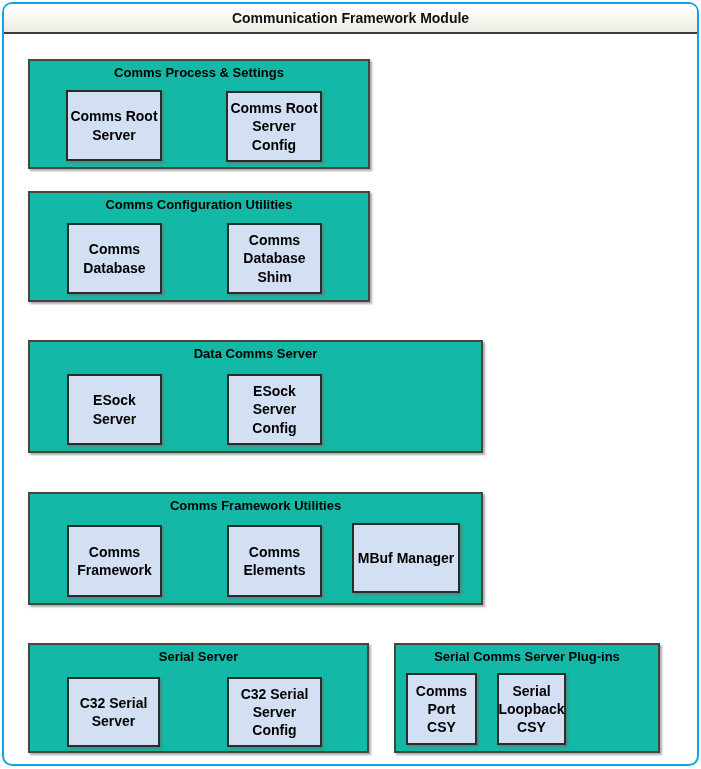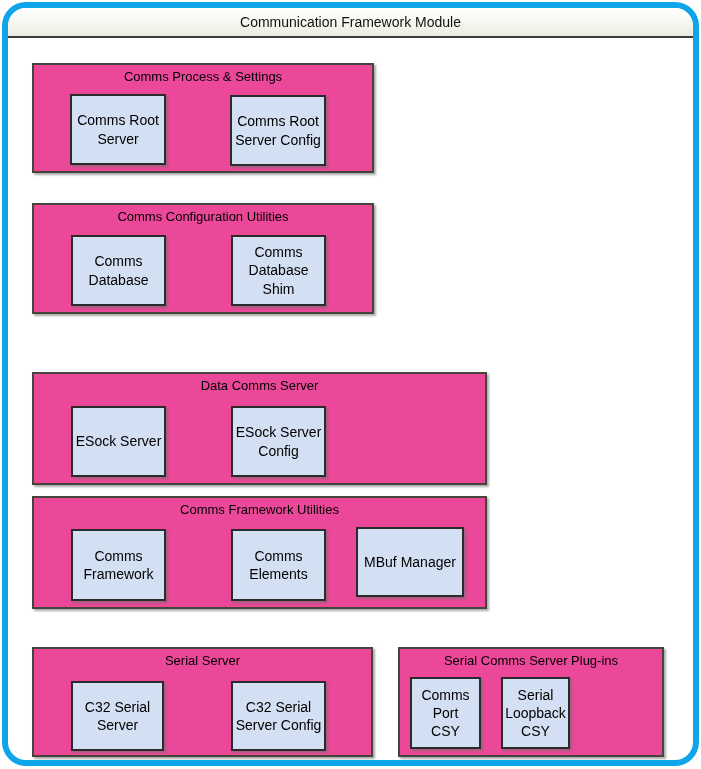--- a/index.html
+++ b/index.html
@@ -11,39 +11,40 @@
     font-family: "Liberation Sans", sans-serif;
     position: relative;
   }
   .frame {
     position: absolute;
     left: 2px;
     top: 2px;
     width: 697px;
     height: 764px;
     box-sizing: border-box;
-    border: 6px solid #0ea5e9;
-    border-radius: 24px;
+    border: 2px solid #0ea5e9;
+    border-radius: 10px;
     background: #ffffff;
     overflow: hidden;
+    font-weight: bold;
   }
   .header {
     height: 28px;
     border-bottom: 2px solid #3c3c3c;
     background: linear-gradient(to bottom, #ffffff 0%, #f8f8f2 45%, #ecebe2 100%);
     display: flex;
     align-items: center;
     justify-content: center;
     font-size: 14px;
     color: #111111;
   }
   .group {
     position: absolute;
     box-sizing: border-box;
-    background: #ec4899;
+    background: #14b8a6;
     border: 2px solid #45453c;
     box-shadow: 2px 2px 2px rgba(125,125,125,0.65);
   }
   .group-title {
     position: absolute;
     top: 4px;
     left: 0;
     right: 0;
     text-align: center;
     font-size: 13px;
@@ -76,29 +77,29 @@
   </div>
 
   <div class="group" style="left:24px; top:55px; width:342px; height:110px;">
     <div class="group-title">Comms Process &amp; Settings</div>
     <div class="cbox" style="left:36px; top:29px; width:96px; height:71px;">Comms Root
 Server</div>
     <div class="cbox" style="left:196px; top:30px; width:96px; height:71px;">Comms Root
 Server Config</div>
   </div>
 
-  <div class="group" style="left:24px; top:187px; width:342px; height:111px;margin-top:8px;">
+  <div class="group" style="left:24px; top:187px; width:342px; height:111px;">
     <div class="group-title">Comms Configuration Utilities</div>
     <div class="cbox" style="left:37px; top:30px; width:95px; height:71px;">Comms
 Database</div>
     <div class="cbox" style="left:197px; top:30px; width:95px; height:71px;">Comms
 Database Shim</div>
   </div>
 
-  <div class="group" style="left:24px; top:336px; width:455px; height:113px;margin-top:28px;">
+  <div class="group" style="left:24px; top:336px; width:455px; height:113px;">
     <div class="group-title">Data Comms Server</div>
     <div class="cbox" style="left:37px; top:32px; width:95px; height:71px;">ESock Server</div>
     <div class="cbox" style="left:197px; top:32px; width:95px; height:71px;">ESock Server
 Config</div>
   </div>
 
   <div class="group" style="left:24px; top:488px; width:455px; height:113px;">
     <div class="group-title">Comms Framework Utilities</div>
     <div class="cbox" style="left:37px; top:31px; width:95px; height:72px;">Comms
 Framework</div>

